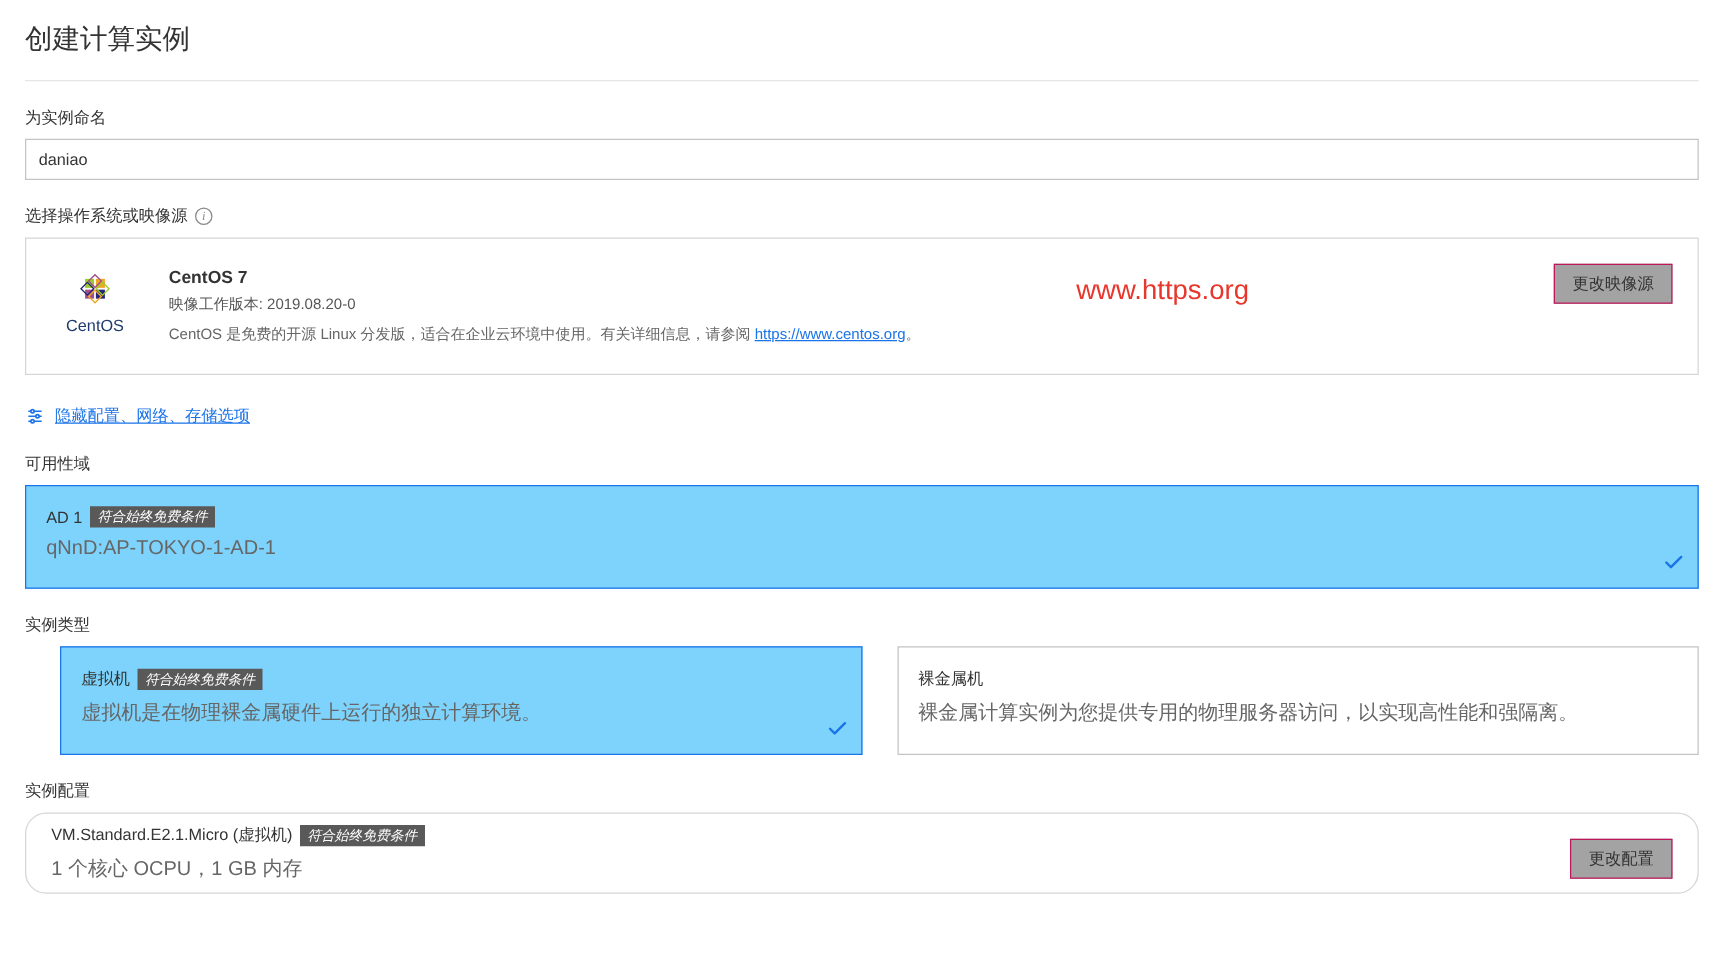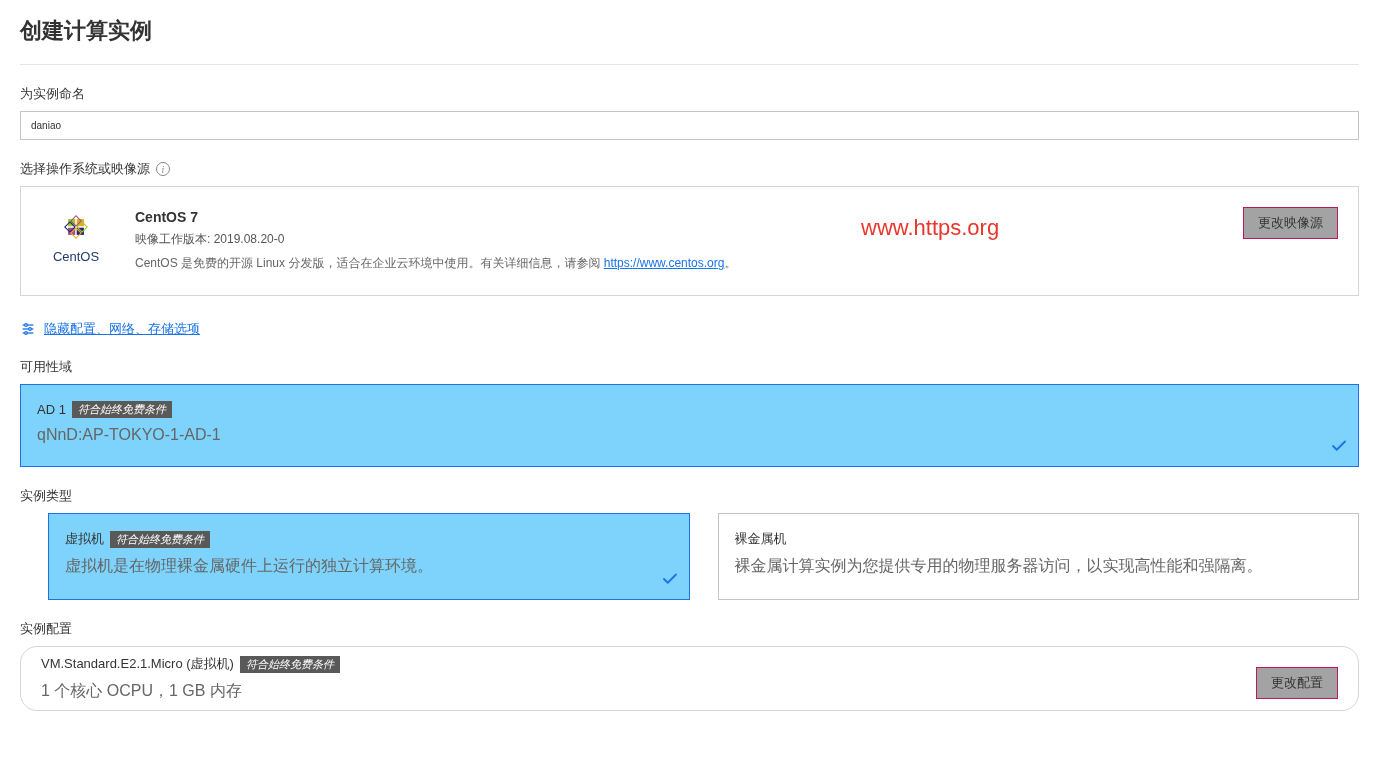--- a/index.html
+++ b/index.html
@@ -7,21 +7,21 @@
       font-family: -apple-system, BlinkMacSystemFont, "Segoe UI", "Microsoft YaHei", sans-serif;
       background: #fff;
       color: #333;
       font-size: 13px;
     }
     .page {
       padding: 0 20px 30px 20px;
     }
     .page-title {
       font-size: 22px;
-      font-weight: 700;
+      font-weight: 400;
       color: #333;
       padding: 16px 0 18px 0;
       border-bottom: 1px solid #e5e5e5;
     }
     .section {
       margin-top: 20px;
     }
     .label-row {
       display: flex;
       align-items: center;
@@ -42,21 +42,21 @@
       font-size: 10px;
       color: #888;
       margin-left: 6px;
       font-style: italic;
       font-family: serif;
     }
     .text-input {
       width: 100%;
       padding: 8px 10px;
       border: 1px solid #c4c4c4;
-      font-size: 10px;
+      font-size: 13px;
       color: #333;
       outline: none;
     }
     .panel {
       border: 1px solid #d6d6d6;
       padding: 22px 20px;
       display: flex;
       align-items: flex-start;
       position: relative;
     }

